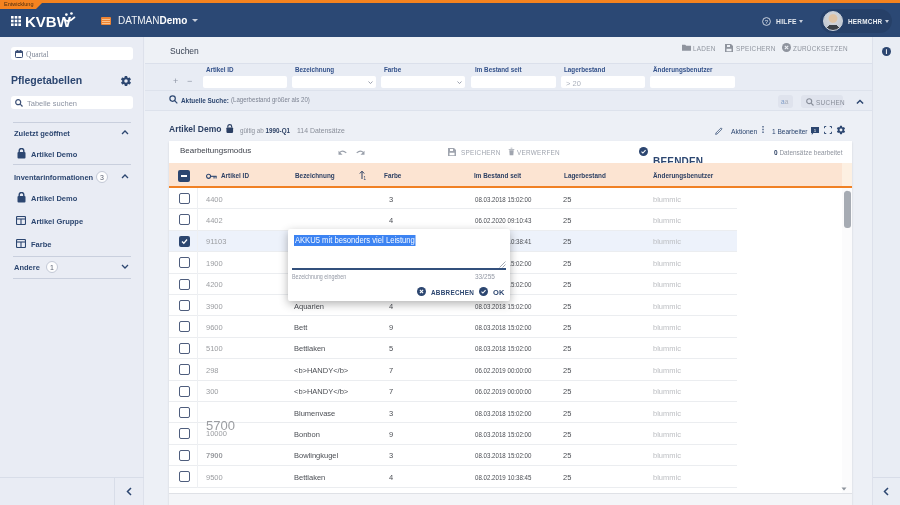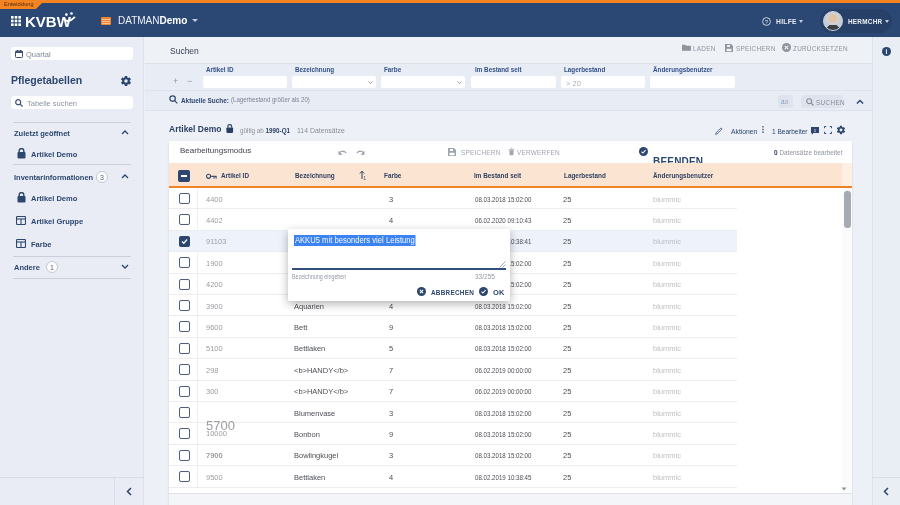--- a/index.html
+++ b/index.html
@@ -59,21 +59,21 @@
 
 <div class="abs" style="left:0;top:37px;width:144px;height:468px;background:#e9ecf4;border-right:1px solid #dde1eb;"></div>
 
 <div class="abs" style="left:11px;top:47px;width:122px;height:13px;background:#ffffff;border-radius:3px;"></div>
 <svg class="abs" style="left:15px;top:50px;" width="8" height="8" viewBox="0 0 8 8">
   <rect x="0.5" y="1" width="7" height="6.5" rx="0.8" fill="none" stroke="#3c5077" stroke-width="1"></rect>
   <rect x="0.5" y="1" width="7" height="2" fill="#3c5077"></rect>
   <rect x="1.8" y="0" width="1.2" height="1.8" fill="#3c5077"></rect>
     <rect x="5" y="0" width="1.2" height="1.8" fill="#3c5077"></rect>
 </svg>
-<div class="abs" style="left:26px;top:50px;font-size:7.5px;color:#7f8797;">Quartal</div>
+<div class="abs" style="left:26px;top:50px;font-size:7.5px;color:#7f8797;font-family:Liberation Serif, serif;">Quartal</div>
 
 <div class="abs" style="left:11px;top:74px;font-size:10.5px;font-weight:bold;color:#2c4670;">Pflegetabellen</div>
 <svg class="abs" style="left:120px;top:75px;" width="12" height="12" viewBox="0 0 24 24">
     <path fill="#2c4670" d="M19.4 13a7.5 7.5 0 0 0 .1-1 7.5 7.5 0 0 0-.1-1l2.1-1.7a.5.5 0 0 0 .1-.6l-2-3.5a.5.5 0 0 0-.6-.2l-2.5 1a7.6 7.6 0 0 0-1.7-1l-.4-2.6a.5.5 0 0 0-.5-.4h-4a.5.5 0 0 0-.5.4l-.4 2.6a7.6 7.6 0 0 0-1.7 1l-2.5-1a.5.5 0 0 0-.6.2l-2 3.5a.5.5 0 0 0 .1.6L4.5 11a7.5 7.5 0 0 0-.1 1 7.5 7.5 0 0 0 .1 1l-2.1 1.7a.5.5 0 0 0-.1.6l2 3.5c.1.2.4.3.6.2l2.5-1a7.6 7.6 0 0 0 1.7 1l.4 2.6c0 .2.2.4.5.4h4c.2 0 .4-.2.5-.4l.4-2.6a7.6 7.6 0 0 0 1.7-1l2.5 1c.2.1.5 0 .6-.2l2-3.5a.5.5 0 0 0-.1-.6L19.4 13zM12 15.5A3.5 3.5 0 1 1 12 8.5a3.5 3.5 0 0 1 0 7z"></path>
   </svg>
 
 <div class="abs" style="left:11px;top:96px;width:122px;height:13px;background:#ffffff;border-radius:3px;"></div>
 <svg class="abs" style="left:15px;top:99px;" width="8" height="8" viewBox="0 0 8 8">
   <circle cx="3.2" cy="3.2" r="2.5" fill="none" stroke="#3c5077" stroke-width="1.2"></circle>
   <line x1="5.2" y1="5.2" x2="7.5" y2="7.5" stroke="#3c5077" stroke-width="1.2"></line>

